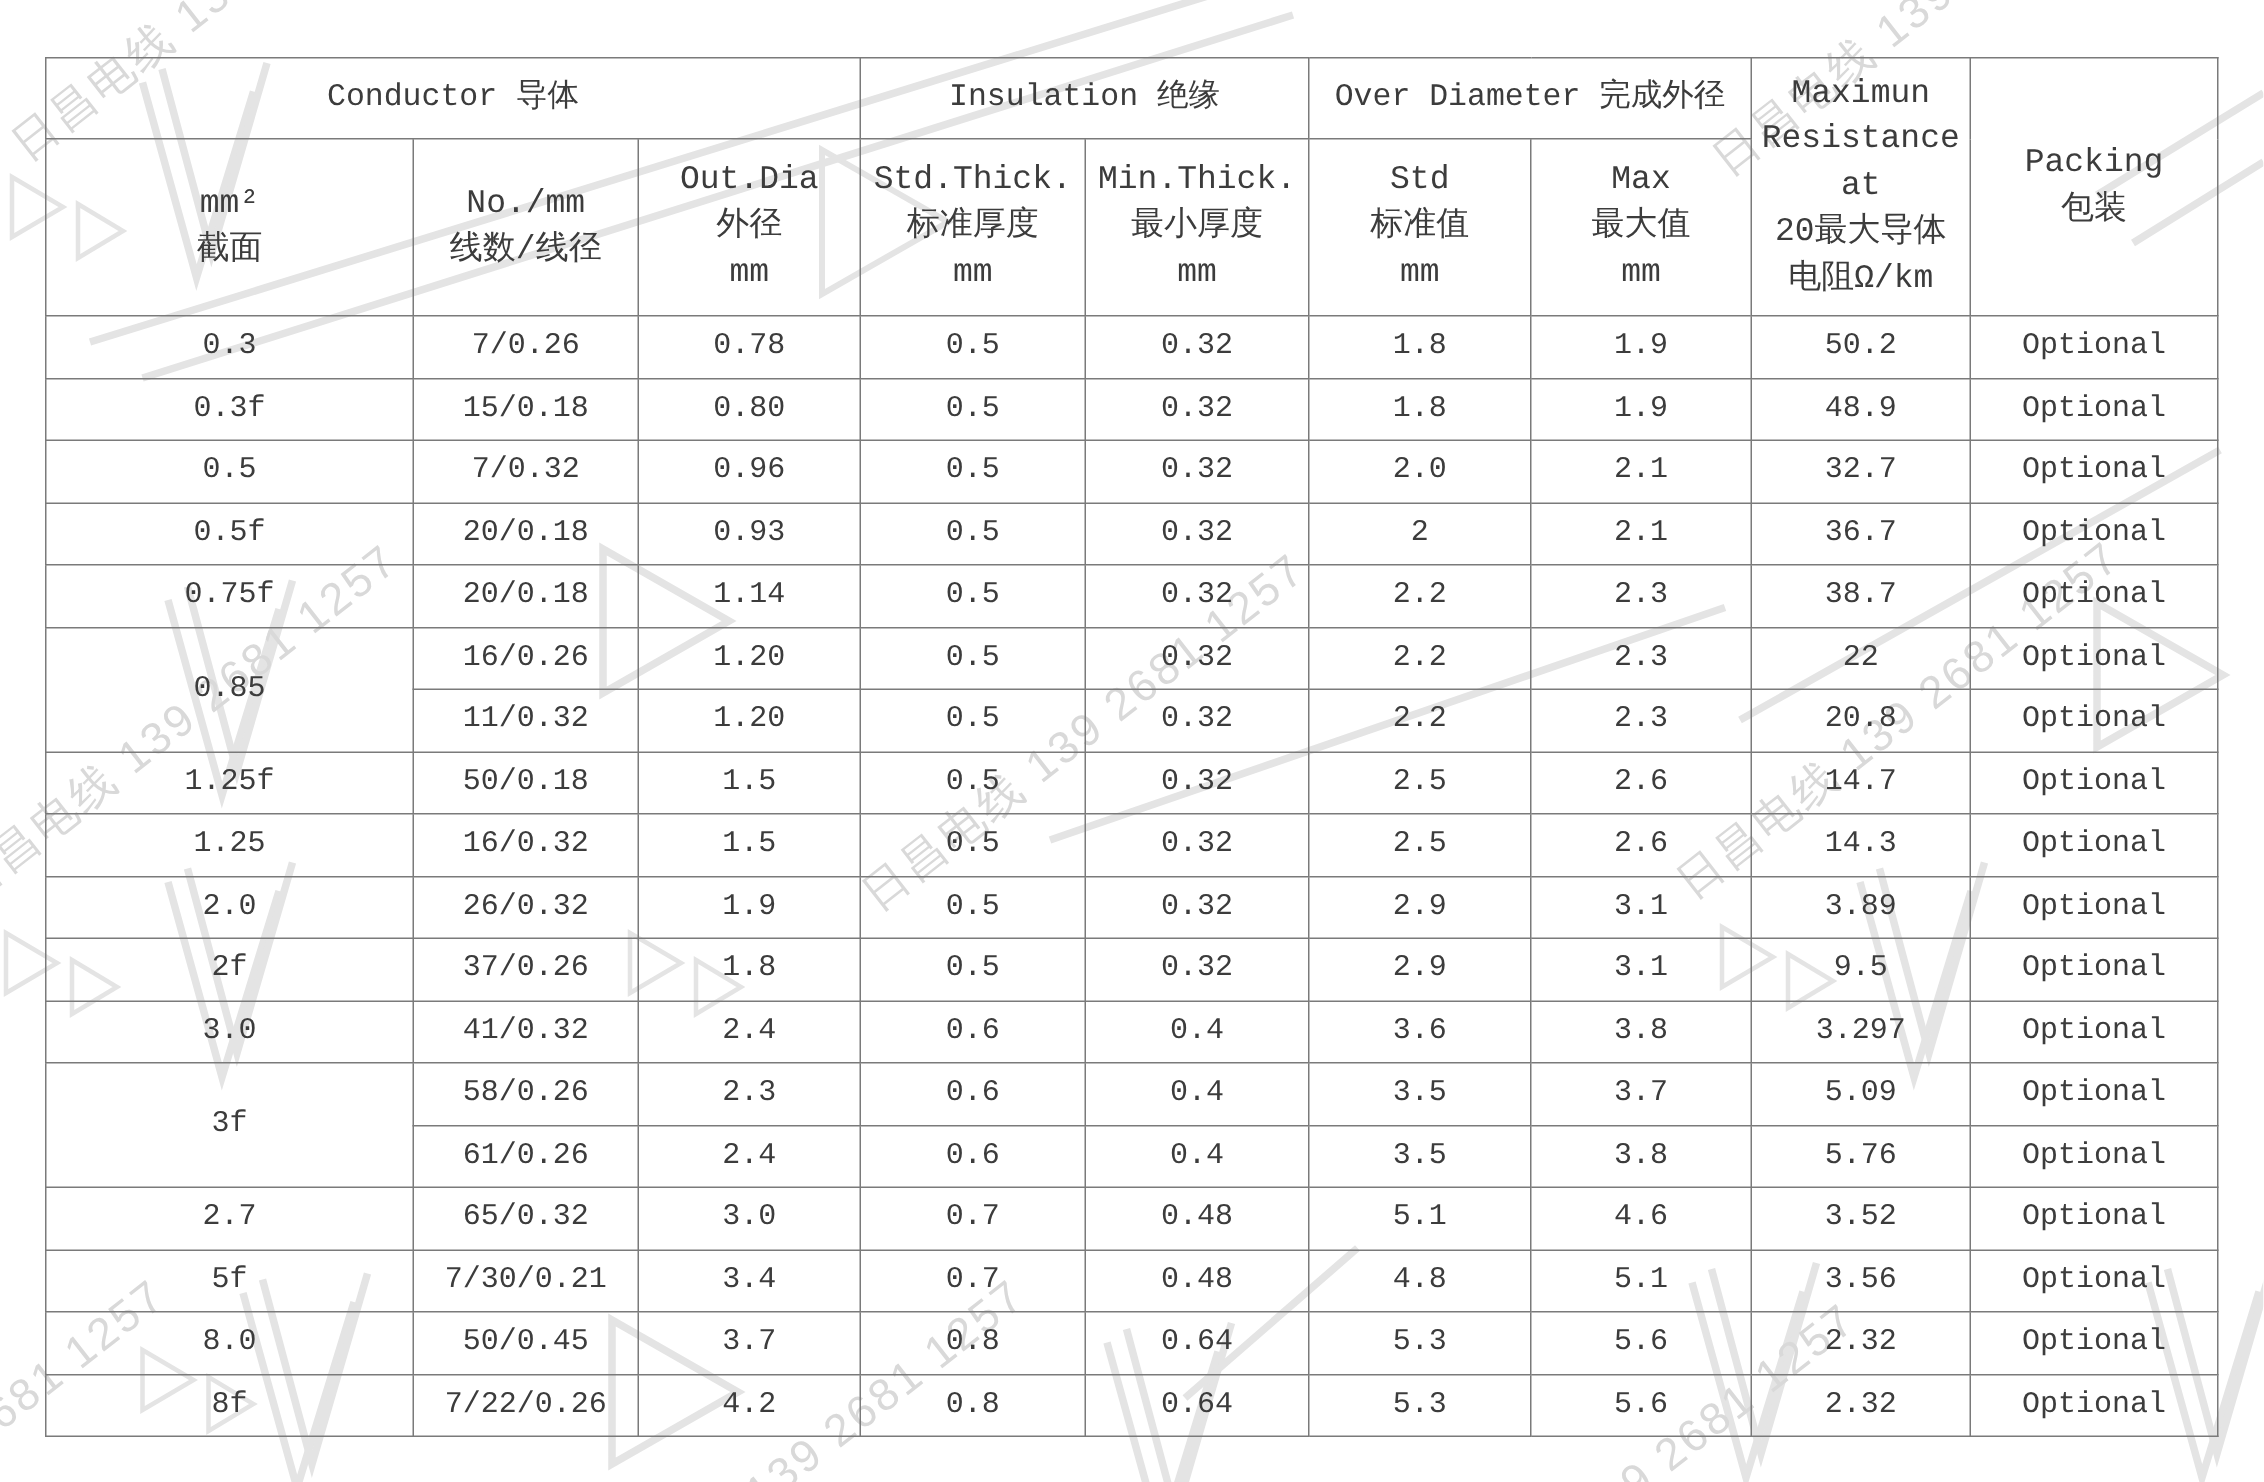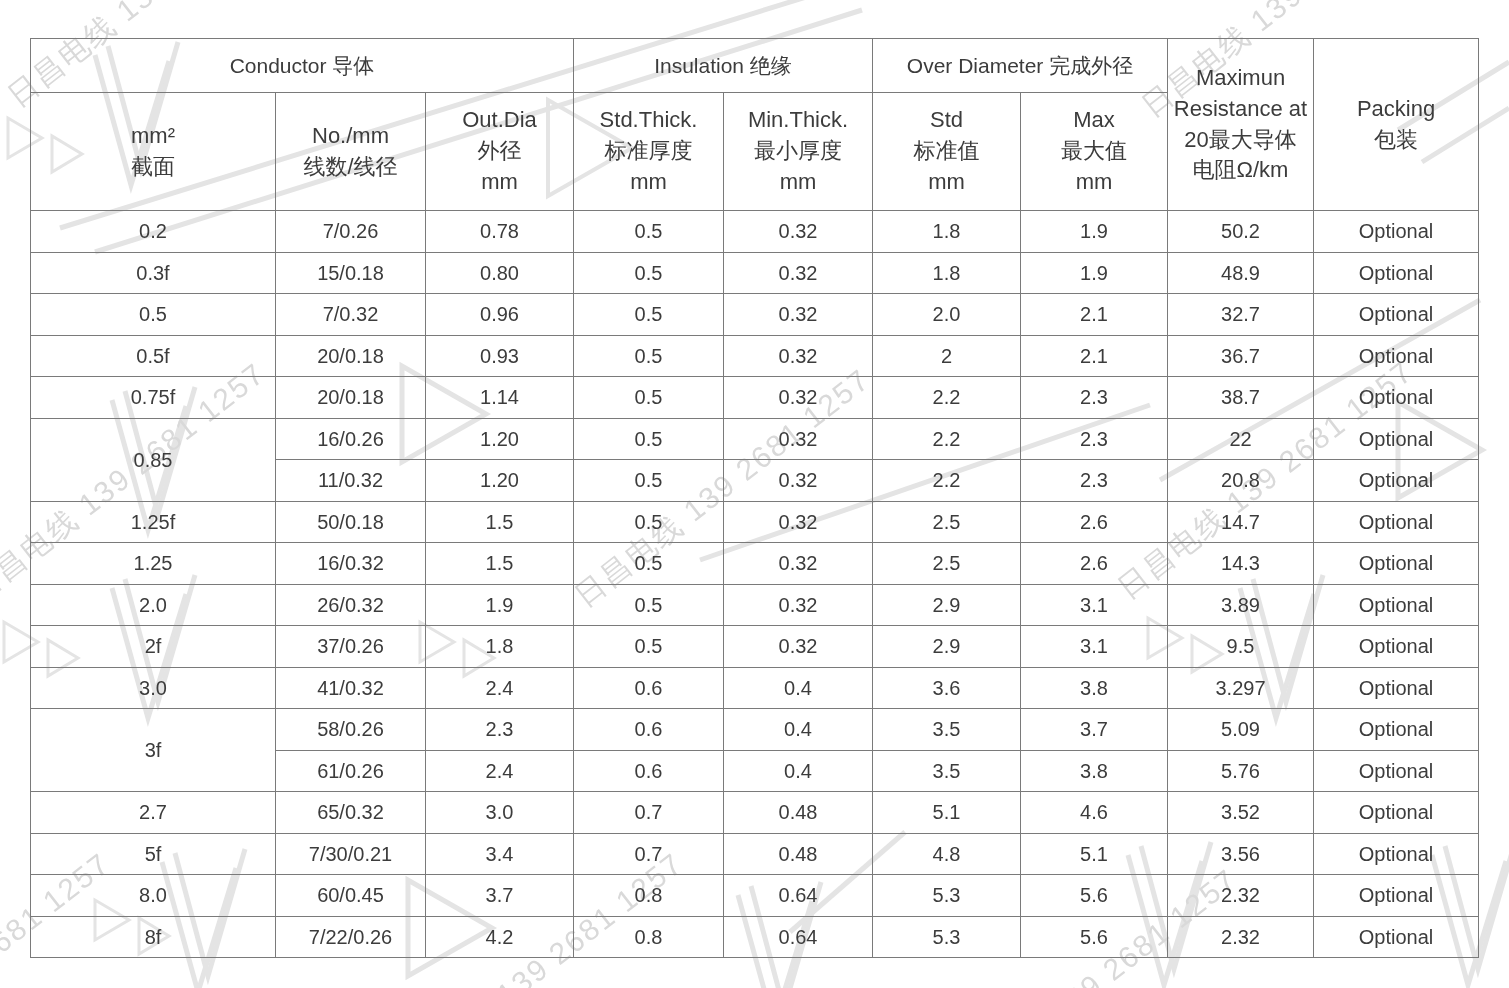--- a/index.html
+++ b/index.html
@@ -15,21 +15,21 @@
     pointer-events:none;
   }
   .wm-text{
     font-family:"Liberation Sans","DejaVu Sans",sans-serif;
     font-size:30px;letter-spacing:2px;fill:#d9d9d9;
   }
   table.spec-table{
     position:absolute;left:30px;top:38px;
     width:1448px;height:920px;
     border-collapse:collapse;table-layout:fixed;
-    font-size:20px;color:#3c3c3c;text-align:center;
+    font-size:20px;color:#3c3c3c;text-align:center;font-family:Liberation Mono, monospace;
   }
   table.spec-table th,
   table.spec-table td{
     border:1.5px solid #7a7a7a;
     font-weight:normal;
     vertical-align:middle;
     white-space:pre-line;
     line-height:1.4;
     padding:0;
   }
@@ -139,21 +139,21 @@
         <th>Std
 标准值
 mm</th>
         <th>Max
 最大值
 mm</th>
       </tr>
     </thead>
     <tbody>
         <tr>
-          <td>0.2</td>
+          <td>0.3</td>
           <td>7/0.26</td>
           <td>0.78</td>
           <td>0.5</td>
           <td>0.32</td>
           <td>1.8</td>
           <td>1.9</td>
           <td>50.2</td>
           <td>Optional</td>
         </tr>
         <tr>
@@ -314,21 +314,21 @@
           <td>3.4</td>
           <td>0.7</td>
           <td>0.48</td>
           <td>4.8</td>
           <td>5.1</td>
           <td>3.56</td>
           <td>Optional</td>
         </tr>
         <tr>
           <td>8.0</td>
-          <td>60/0.45</td>
+          <td>50/0.45</td>
           <td>3.7</td>
           <td>0.8</td>
           <td>0.64</td>
           <td>5.3</td>
           <td>5.6</td>
           <td>2.32</td>
           <td>Optional</td>
         </tr>
         <tr>
           <td>8f</td>

